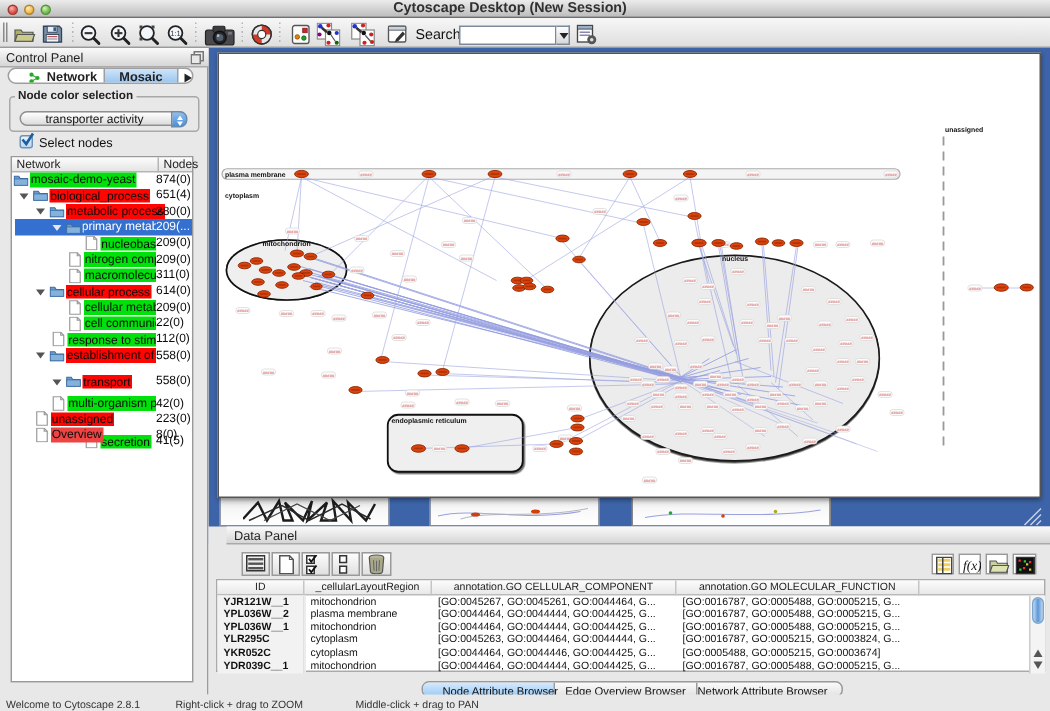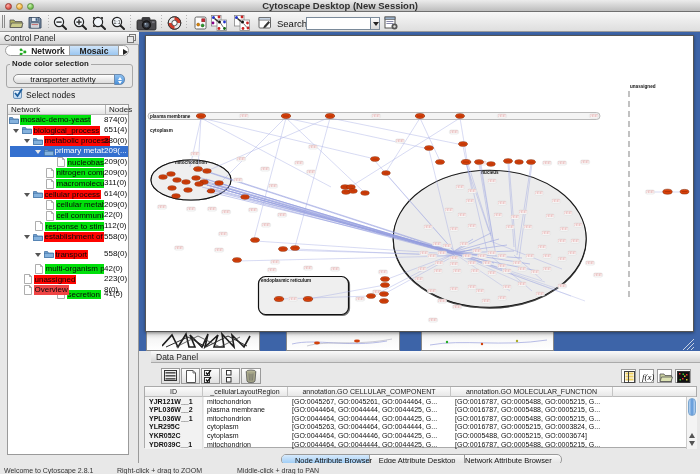--- a/index.html
+++ b/index.html
@@ -1062,21 +1062,21 @@
 <div class="abs" style="left:310px;top:53.5px;font-size:7px;color:#111;white-space:nowrap;">[GO:0016787, GO:0005488, GO:0005215, G...</div>
 <div class="abs" style="left:541px;top:10px;width:11px;height:52px;background:#f4f4f4;border-left:1px solid #ccc;">
 <div class="abs" style="left:1px;top:1px;width:8px;height:18px;border-radius:4px;background:linear-gradient(90deg,#bcd6f2,#5b96d8 50%,#bcd6f2);border:.5px solid #7aa6cf;"></div>
 <div class="abs" style="left:2px;top:36px;width:0;height:0;border-left:3.5px solid transparent;border-right:3.5px solid transparent;border-bottom:5px solid #555;"></div>
 <div class="abs" style="left:2px;top:44px;width:0;height:0;border-left:3.5px solid transparent;border-right:3.5px solid transparent;border-top:5px solid #555;"></div>
 </div>
 </div>
 <div class="abs" style="left:142px;top:102.5px;width:281px;height:11px;border:1px solid #9a9a9a;border-radius:5px;background:linear-gradient(#fbfbfb,#e2e2e2);overflow:hidden;">
  <div class="abs" style="left:0;top:0;width:88px;height:11.5px;background:linear-gradient(#d6eafc,#8ec4f4);border-right:1px solid #9a9a9a;"></div>
  <div class="abs" style="left:0;top:0;width:103px;height:11.5px;font-size:7.5px;color:#111;text-align:center;line-height:11.5px;">Node Attribute Browser</div>
- <div class="abs" style="left:88px;top:0;width:95px;height:11.5px;border-right:1px solid #9a9a9a;font-size:7.5px;color:#111;text-align:center;line-height:11.5px;">Edge Attribute Desktop</div>
+ <div class="abs" style="left:88px;top:0;width:95px;height:11.5px;border-right:1px solid #9a9a9a;font-size:7.5px;color:#111;text-align:center;line-height:11.5px;">Edge Overview Browser</div>
  <div class="abs" style="left:183px;top:0;width:98px;height:11.5px;font-size:7.5px;color:#111;text-align:left;line-height:11.5px;">Network Attribute Browser</div>
 </div>
 </div>
 <div class="abs" style="left:0;top:463px;width:700px;height:11px;background:#e8e8e8;">
 <div class="abs" style="left:4px;top:3.5px;font-size:7px;color:#333;">Welcome to Cytoscape 2.8.1</div>
 <div class="abs" style="left:117px;top:3.5px;font-size:7px;color:#333;">Right-click + drag to ZOOM</div>
 <div class="abs" style="left:237px;top:3.5px;font-size:7px;color:#333;">Middle-click + drag to PAN</div>
 </div>
 </div>
 </body></html>

